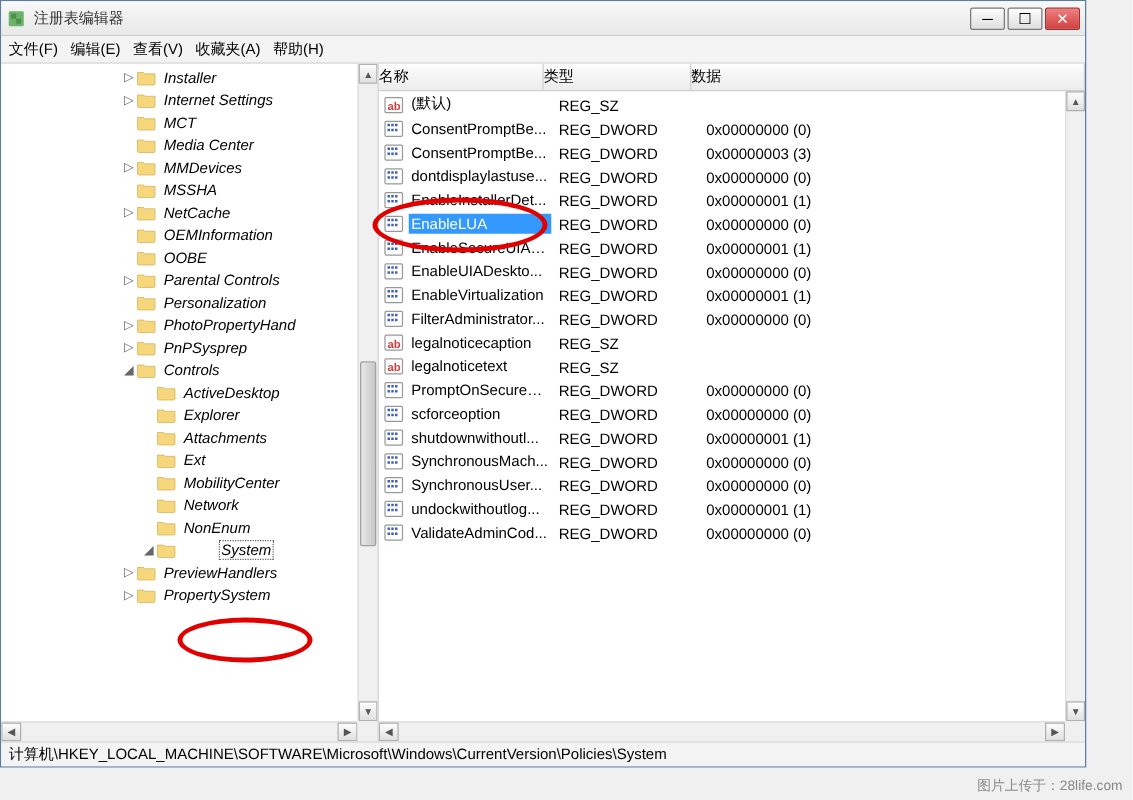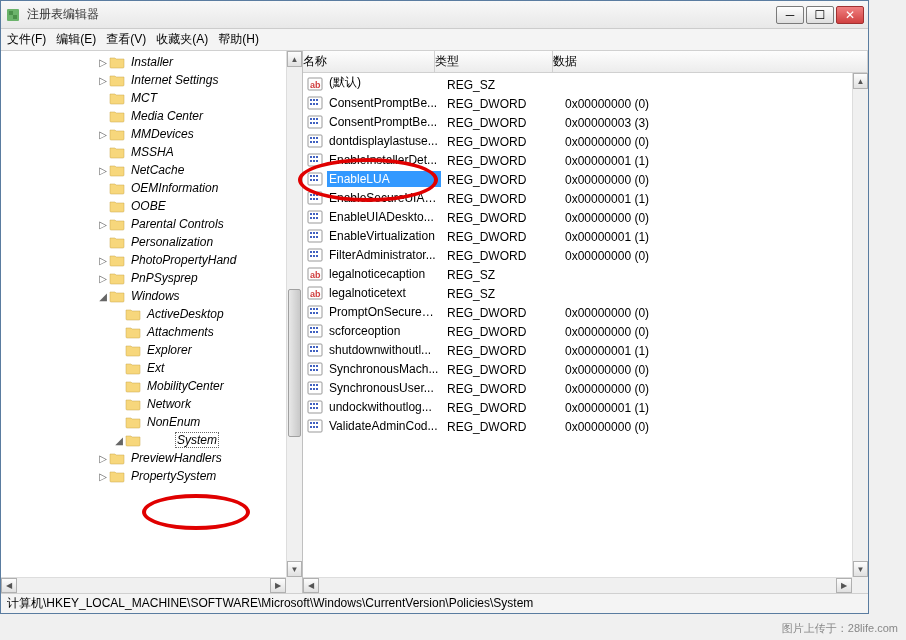--- a/index.html
+++ b/index.html
@@ -197,45 +197,45 @@
                   <path d="M1 3h5l1 1h8v8a1 1 0 0 1-1 1H2a1 1 0 0 1-1-1z"></path>
                 </svg></span>
               <span class="label">PnPSysprep</span>
             </div>
             <div class="tree-item">
               <span class="indent" style="width:96px"></span>
               <span class="toggle">◢</span>
               <span class="folder-icon"><svg class="folder" width="16" height="14">
                   <path d="M1 3h5l1 1h8v8a1 1 0 0 1-1 1H2a1 1 0 0 1-1-1z"></path>
                 </svg></span>
-              <span class="label">Windows</span>
+              <span class="label">Controls</span>
             </div>
             <div class="tree-item">
               <span class="indent" style="width:112px"></span>
               <span class="toggle"></span>
               <span class="folder-icon"><svg class="folder" width="16" height="14">
                   <path d="M1 3h5l1 1h8v8a1 1 0 0 1-1 1H2a1 1 0 0 1-1-1z"></path>
                 </svg></span>
               <span class="label">ActiveDesktop</span>
             </div>
             <div class="tree-item">
               <span class="indent" style="width:112px"></span>
               <span class="toggle"></span>
               <span class="folder-icon"><svg class="folder" width="16" height="14">
                   <path d="M1 3h5l1 1h8v8a1 1 0 0 1-1 1H2a1 1 0 0 1-1-1z"></path>
                 </svg></span>
+              <span class="label">Explorer</span>
+            </div>
+            <div class="tree-item">
+              <span class="indent" style="width:112px"></span>
+              <span class="toggle"></span>
+              <span class="folder-icon"><svg class="folder" width="16" height="14">
+                  <path d="M1 3h5l1 1h8v8a1 1 0 0 1-1 1H2a1 1 0 0 1-1-1z"></path>
+                </svg></span>
               <span class="label">Attachments</span>
-            </div>
-            <div class="tree-item">
-              <span class="indent" style="width:112px"></span>
-              <span class="toggle"></span>
-              <span class="folder-icon"><svg class="folder" width="16" height="14">
-                  <path d="M1 3h5l1 1h8v8a1 1 0 0 1-1 1H2a1 1 0 0 1-1-1z"></path>
-                </svg></span>
-              <span class="label">Explorer</span>
             </div>
             <div class="tree-item">
               <span class="indent" style="width:112px"></span>
               <span class="toggle"></span>
               <span class="folder-icon"><svg class="folder" width="16" height="14">
                   <path d="M1 3h5l1 1h8v8a1 1 0 0 1-1 1H2a1 1 0 0 1-1-1z"></path>
                 </svg></span>
               <span class="label">Ext</span>
             </div>
             <div class="tree-item">

